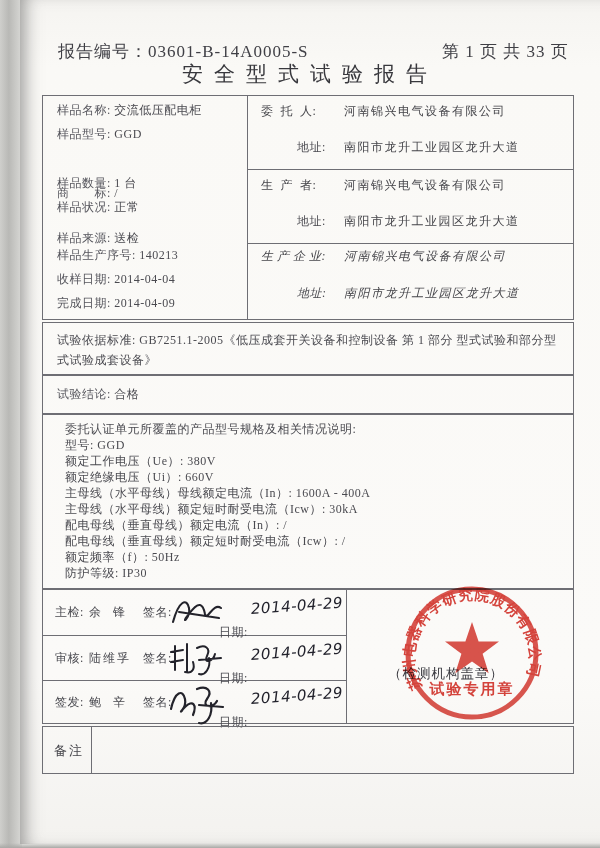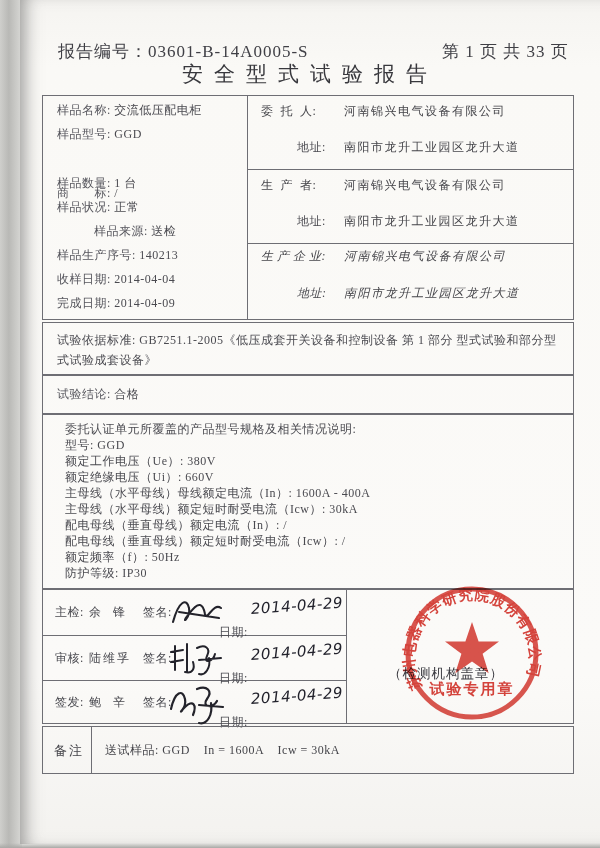--- a/index.html
+++ b/index.html
@@ -67,21 +67,21 @@
 
   <div class="box" style="left:22px;top:95px;width:530px;height:223px;">
     <div class="vline" style="left:204px;"></div>
 
     <div class="abs" style="left:0;top:0;width:204px;height:223px;">
       <div class="srow doc-text" style="top:6px;"><span class="label">样品名称: </span><span>交流低压配电柜</span></div>
       <div class="srow doc-text" style="top:30px;"><span class="label">样品型号: </span><span>GGD</span></div>
       <div class="srow doc-text" style="top:54px;margin-top:35px;"><span class="label">商　　标: </span><span>/</span></div>
       <div class="srow doc-text" style="top:79px;"><span class="label">样品数量: </span><span>1 台</span></div>
       <div class="srow doc-text" style="top:103px;"><span class="label">样品状况: </span><span>正常</span></div>
-      <div class="srow doc-text" style="top:127px;margin-left:37px;"><span class="label">样品来源: </span><span>送检</span></div>
+      <div class="srow doc-text" style="top:134px;"><span class="label">样品来源: </span><span>送检</span></div>
       <div class="srow doc-text" style="top:151px;"><span class="label">样品生产序号: </span><span>140213</span></div>
       <div class="srow doc-text" style="top:175px;"><span class="label">收样日期: </span><span>2014-04-04</span></div>
       <div class="srow doc-text" style="top:199px;"><span class="label">完成日期: </span><span>2014-04-09</span></div>
     </div>
 
     <div class="abs" style="left:204px;top:0;width:326px;height:223px;">
       <div class="hline" style="top:73px;"></div>
       <div class="hline" style="top:147px;"></div>
 
       <div class="abs" style="left:0;top:0;width:326px;height:73px;">
@@ -176,17 +176,16 @@
         </text>
         <path fill="#d5342c" opacity=".92" d="M71,40 L77.6,59.4 L98,59.6 L81.6,71.8 L87.7,91.3 L71,79.4 L54.3,91.3 L60.4,71.8 L44,59.6 L64.4,59.4 Z"></path>
         <text x="71" y="112" text-anchor="middle" font-size="15" font-weight="bold" fill="#d5342c" letter-spacing="2" style="font-family:'Liberation Serif',serif;">试验专用章</text>
       </svg>
     </div>
   </div>
 
   <div class="box" style="left:22px;top:726px;width:530px;height:46px;">
     <div class="vline" style="left:48px;"></div>
     <div class="abs remark-label" style="left:11px;top:15px;">备注</div>
-    <div class="abs remark-text" style="left:62px;top:15px;">送试样品: GGD    In = 1600A    Icw = 30kA</div>
   </div>
 
 </div>
 <div class="scan-edge-bottom"></div>
 
 </body></html>

